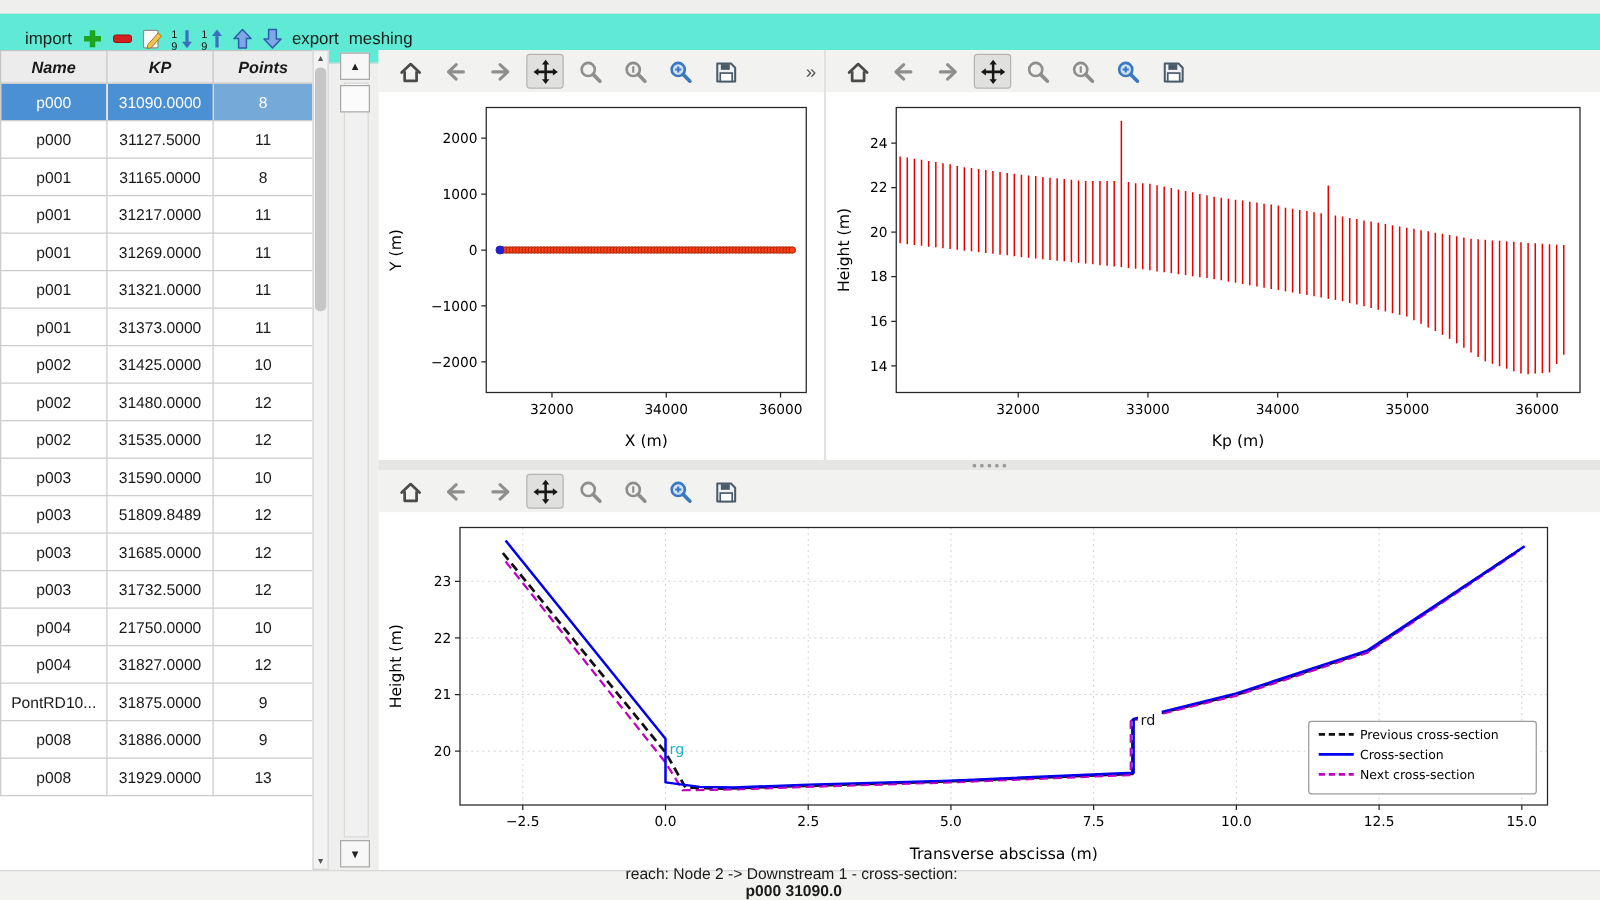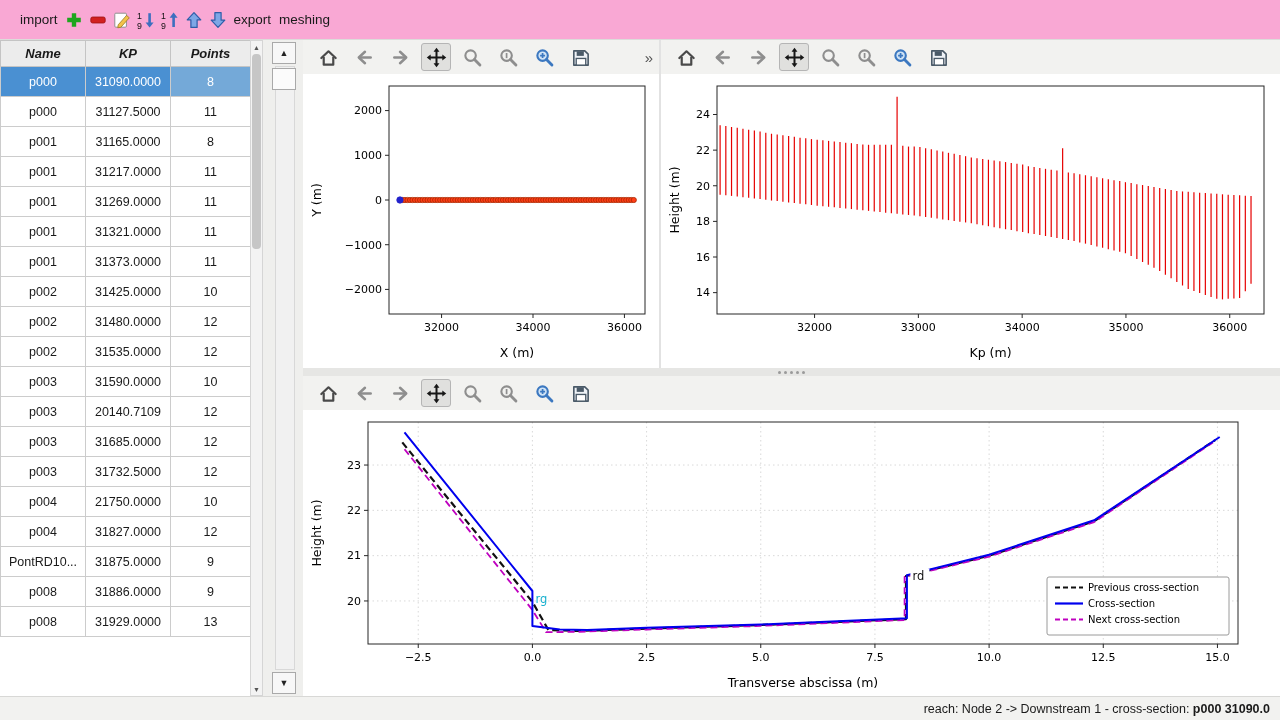--- a/index.html
+++ b/index.html
@@ -1,20 +1,20 @@
 <!DOCTYPE html>
 <html><head>
 <meta charset="utf-8">
 <style>
   html,body{margin:0;padding:0;background:#ffffff;}
   .app{position:relative;width:1280px;height:720px;background:#efefed;overflow:hidden;
        font-family:"Liberation Sans","DejaVu Sans",sans-serif;color:#1a1a1a;}
 
   
-  .topbar{position:absolute;left:0;top:0;width:100%;height:40px;background:#f9a8d4;
+  .topbar{position:absolute;left:0;top:11px;width:100%;height:40px;background:#5eead4;
           border-bottom:1px solid #dcdcda;display:flex;align-items:center;gap:0;
           padding:0 0 0 16px;box-sizing:border-box;font-size:13.5px;}
   .tb-text{cursor:pointer;padding:3px 4px;}
   .tb-icon{width:24px;height:24px;display:flex;align-items:center;justify-content:center;
            cursor:pointer;background:none;border:none;padding:0;}
   .tb-icon svg{width:20px;height:20px;}
 
   
   .left-panel{position:absolute;left:0;top:40px;width:250px;height:656px;background:#ffffff;overflow:hidden;}
   table.sections{border-collapse:collapse;width:250px;table-layout:fixed;}
@@ -53,21 +53,21 @@
   .splitter{position:absolute;top:328px;left:0;width:977px;height:8px;background:#e6e6e4;display:flex;
             align-items:center;justify-content:center;gap:3px;cursor:row-resize;}
   .splitter i{width:3px;height:3px;border-radius:50%;background:#9a9a9a;}
   .bottom-panel{position:absolute;top:336px;left:0;width:977px;height:320px;background:#ffffff;}
   .chart{display:block;background:#ffffff;}
   svg.chart text{font-family:"DejaVu Sans",sans-serif;}
 
   
   .statusbar{position:absolute;left:0;bottom:0;width:100%;height:24px;background:#f2f2f0;
              border-top:1px solid #d8d8d6;display:flex;align-items:center;justify-content:flex-end;
-             padding-right:10px;box-sizing:border-box;font-size:12.5px;}
+             padding-right:10px;box-sizing:border-box;font-size:12.5px;flex-direction:column;}
   .statusbar span,.statusbar b{white-space:pre;}
 </style>
 </head>
 <body>
 
 <div class="app">
 
   <div class="topbar">
       <span class="tb-text">import</span>
       <button class="tb-icon">
@@ -181,21 +181,21 @@
             <td>31535.0000</td>
             <td>12</td>
           </tr>
           <tr>
             <td>p003</td>
             <td>31590.0000</td>
             <td>10</td>
           </tr>
           <tr>
             <td>p003</td>
-            <td>20140.7109</td>
+            <td>51809.8489</td>
             <td>12</td>
           </tr>
           <tr>
             <td>p003</td>
             <td>31685.0000</td>
             <td>12</td>
           </tr>
           <tr>
             <td>p003</td>
             <td>31732.5000</td>

